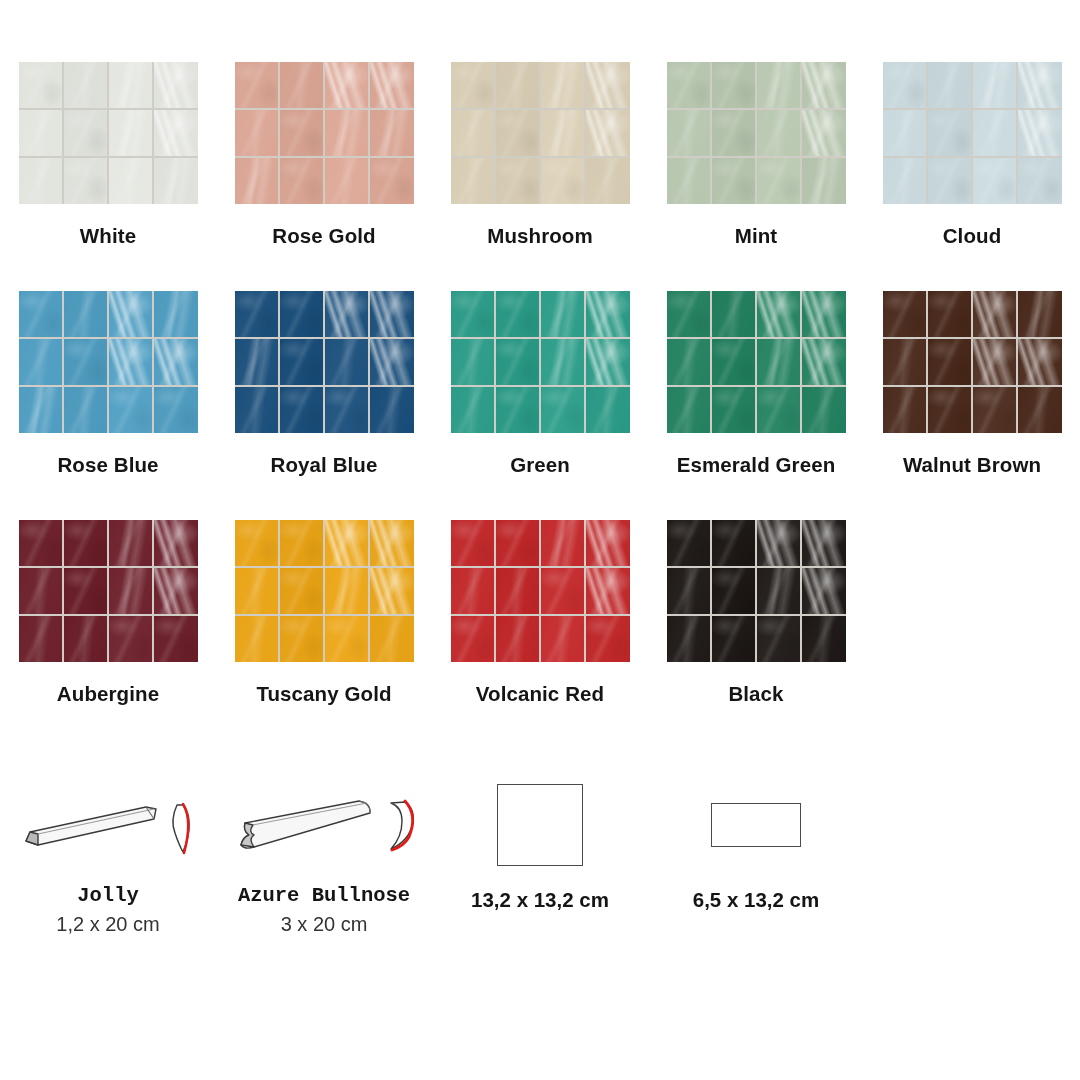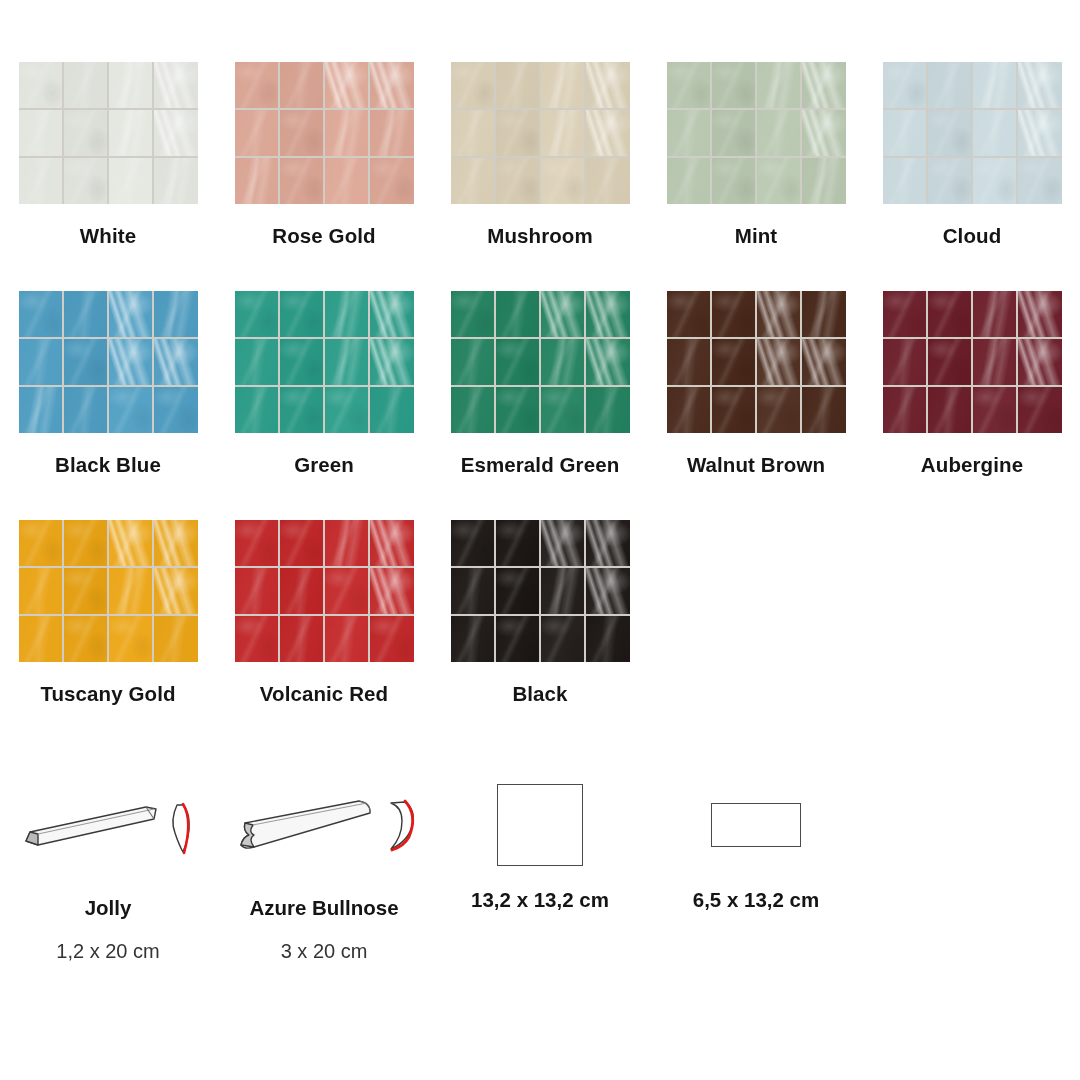--- a/index.html
+++ b/index.html
@@ -139,29 +139,29 @@
 
   .bottom-name {
     font-size: 20.5px;
     font-weight: bold;
     color: #151515;
     text-align: center;
     white-space: nowrap;
   }
 
   .bottom-sub {
-    margin-top: 20px;
+    margin-top: 6px;
     font-size: 20px;
     font-weight: normal;
     color: #343434;
     text-align: left;
     white-space: nowrap;
   }
 
-  .trim .bottom-name { margin-top: 16px; }
+  .trim .bottom-name { margin-top: 4px; font-family: Liberation Mono, monospace; }
   .format .bottom-name { margin-top: 8px; }
 
   .size-rect {
     border: 1.6px solid #4a4a4a;
     background: #ffffff;
   }
 </style>
 </head>
 <body>
 
@@ -268,23 +268,40 @@
         <div class="tile gloss-mid" style="background: rgb(76, 154, 190);"></div>
         <div class="tile gloss-soft" style="background: rgb(80, 158, 194);"></div>
         <div class="tile" style="background: rgb(73, 151, 187);"></div>
         <div class="tile gloss-strong" style="background: rgb(82, 160, 196);"></div>
         <div class="tile gloss-strong" style="background: rgb(77, 155, 191);"></div>
         <div class="tile gloss-mid" style="background: rgb(79, 157, 193);"></div>
         <div class="tile gloss-soft" style="background: rgb(75, 153, 189);"></div>
         <div class="tile" style="background: rgb(83, 161, 197);"></div>
         <div class="tile" style="background: rgb(76, 154, 190);"></div>
       </div>
-      <div class="swatch-label">Black Blue</div>
-    </div>
-
+      <div class="swatch-label">Rose Blue</div>
+    </div>
+
+    <div class="swatch-cell">
+      <div class="tile-block" style="background: rgb(207, 205, 198);">
+        <div class="tile" style="background: rgb(26, 78, 122);"></div>
+        <div class="tile" style="background: rgb(22, 74, 118);"></div>
+        <div class="tile gloss-strong" style="background: rgb(29, 81, 125);"></div>
+        <div class="tile gloss-strong" style="background: rgb(24, 76, 120);"></div>
+        <div class="tile gloss-mid" style="background: rgb(28, 80, 124);"></div>
+        <div class="tile" style="background: rgb(21, 73, 117);"></div>
+        <div class="tile gloss-soft" style="background: rgb(30, 82, 126);"></div>
+        <div class="tile gloss-strong" style="background: rgb(25, 77, 121);"></div>
+        <div class="tile gloss-soft" style="background: rgb(27, 79, 123);"></div>
+        <div class="tile" style="background: rgb(23, 75, 119);"></div>
+        <div class="tile" style="background: rgb(31, 83, 127);"></div>
+        <div class="tile gloss-soft" style="background: rgb(24, 76, 120);"></div>
+      </div>
+      <div class="swatch-label">Royal Blue</div>
+    </div>
 
     <div class="swatch-cell">
       <div class="tile-block" style="background: rgb(207, 205, 198);">
         <div class="tile" style="background: rgb(42, 154, 134);"></div>
         <div class="tile" style="background: rgb(38, 150, 130);"></div>
         <div class="tile gloss-mid" style="background: rgb(45, 157, 137);"></div>
         <div class="tile gloss-strong" style="background: rgb(40, 152, 132);"></div>
         <div class="tile gloss-soft" style="background: rgb(44, 156, 136);"></div>
         <div class="tile" style="background: rgb(37, 149, 129);"></div>
         <div class="tile gloss-mid" style="background: rgb(46, 158, 138);"></div>

